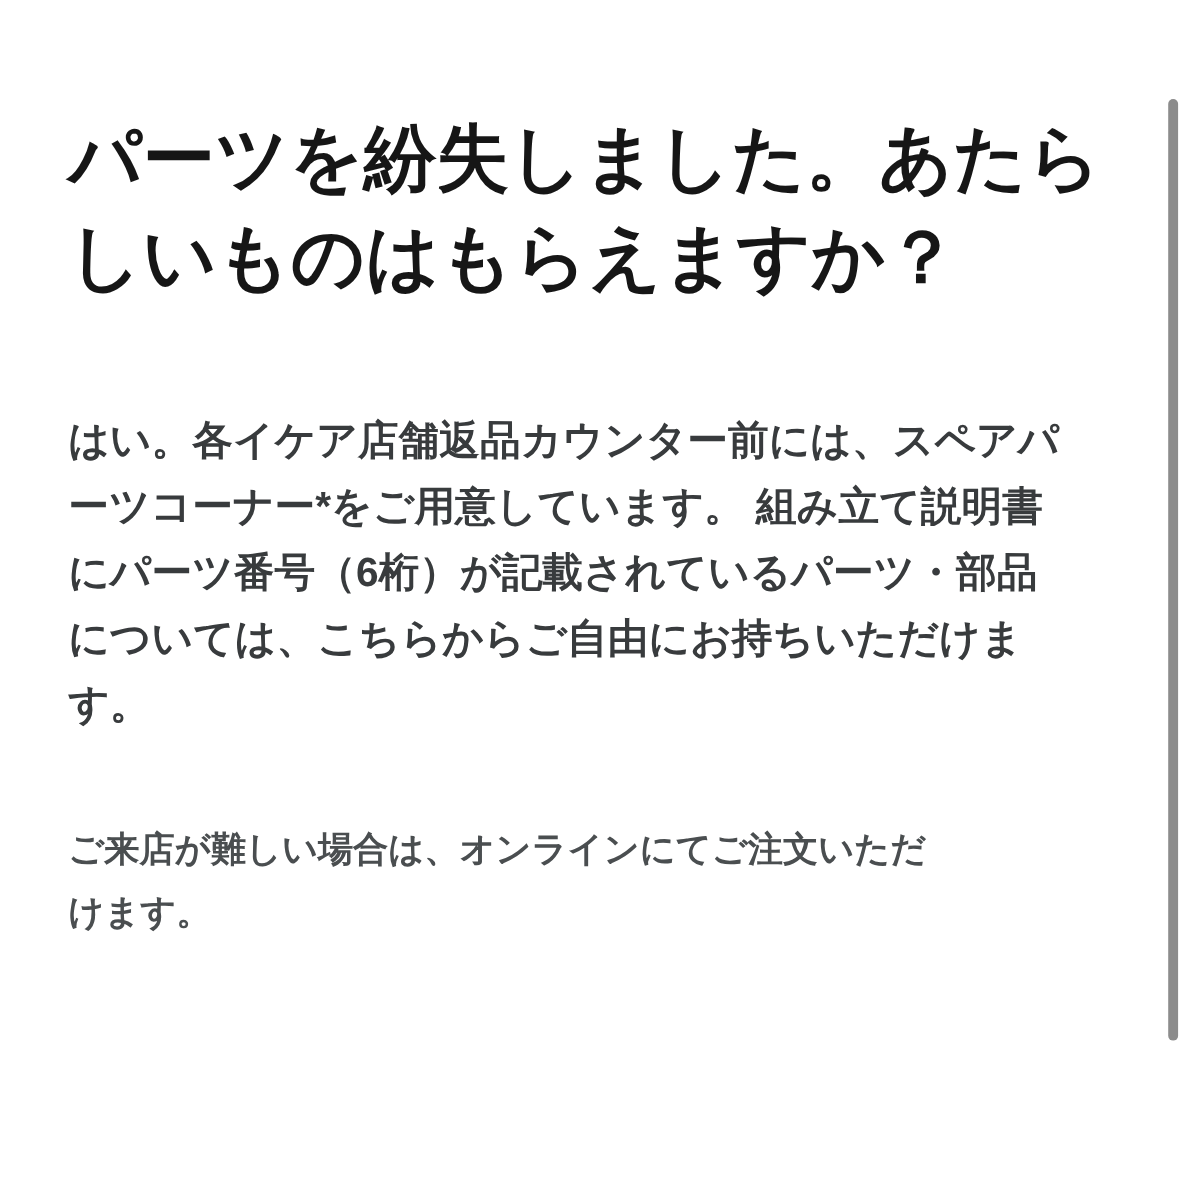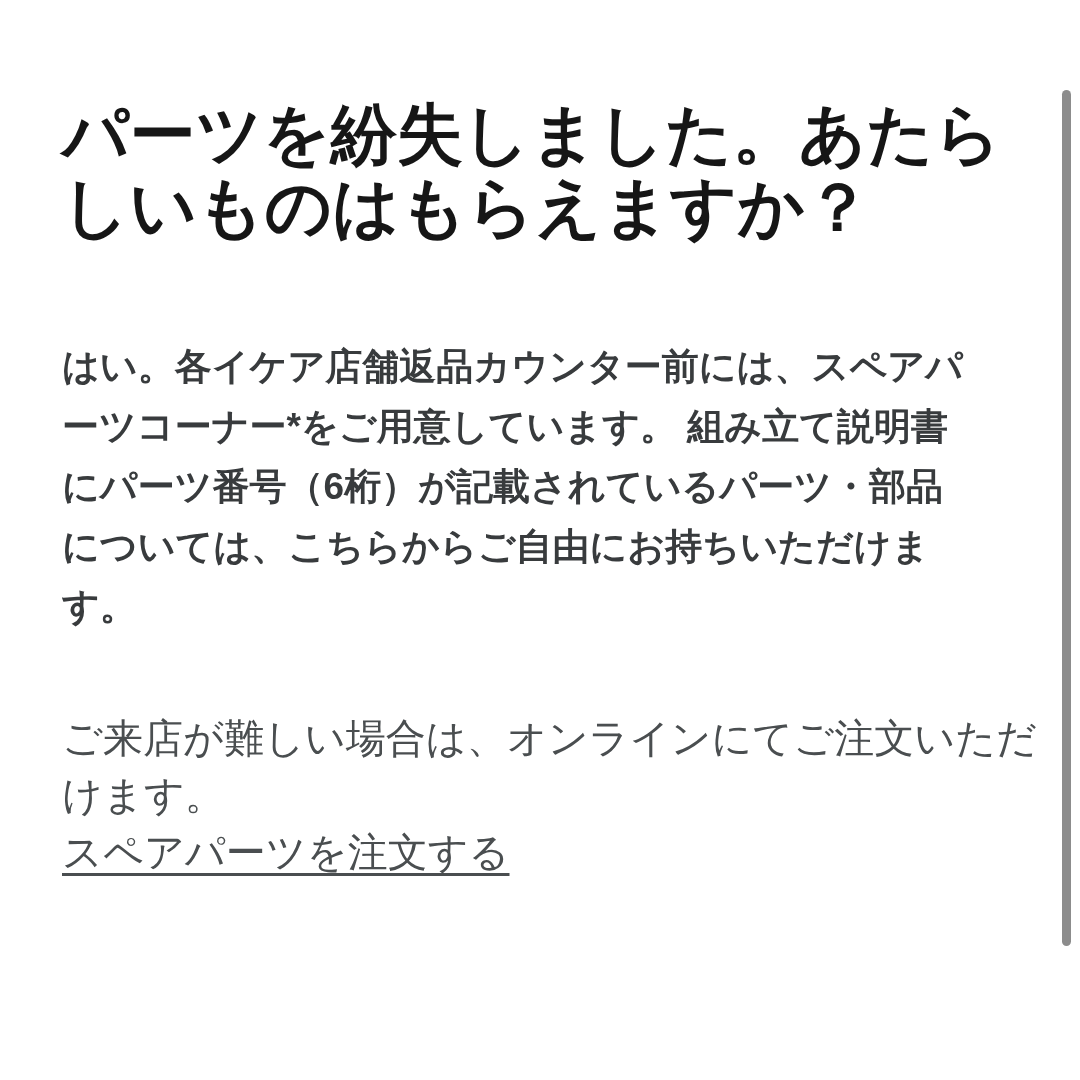--- a/index.html
+++ b/index.html
@@ -16,39 +16,39 @@
   }
   .page {
     position: relative;
     width: 1080px;
     height: 1080px;
     background: #ffffff;
   }
   .heading {
     margin: 98px 0 0 62px;
     font-size: 66px;
-    line-height: 73px;
+    line-height: 90px;
     font-weight: 700;
     color: #161616;
     white-space: pre;
     letter-spacing: 0;
   }
   .answer-main {
     margin: 93px 0 0 62px;
     font-size: 37px;
     line-height: 60px;
     font-weight: 700;
     color: #383b3d;
     white-space: pre;
   }
   .answer-secondary {
     margin: 73px 16px 0 62px;
-    font-size: 40px;
+    font-size: 32px;
     line-height: 57px;
-    font-weight: 400;
+    font-weight: 700;
     color: #4a4e50;
   }
   .followup, .note {
     margin: 0;
     white-space: pre;
   }
   .link-line {
     margin: 0;
     white-space: pre;
   }
@@ -80,18 +80,17 @@
 
   <div class="answer-main">はい。各イケア店舗返品カウンター前には、スペアパ
 ーツコーナー*をご用意しています。 組み立て説明書
 にパーツ番号（6桁）が記載されているパーツ・部品
 については、こちらからご自由にお持ちいただけま
 す。</div>
 
   <div class="answer-secondary">
     <div class="followup">ご来店が難しい場合は、オンラインにてご注文いただ
 けます。</div>
-    <div class="link-line"><a class="order-link" href="#">スペアパーツを注文する</a></div>
   </div>
 
   <div class="scrollbar-thumb"></div>
 
 </div>
 
 </body></html>

